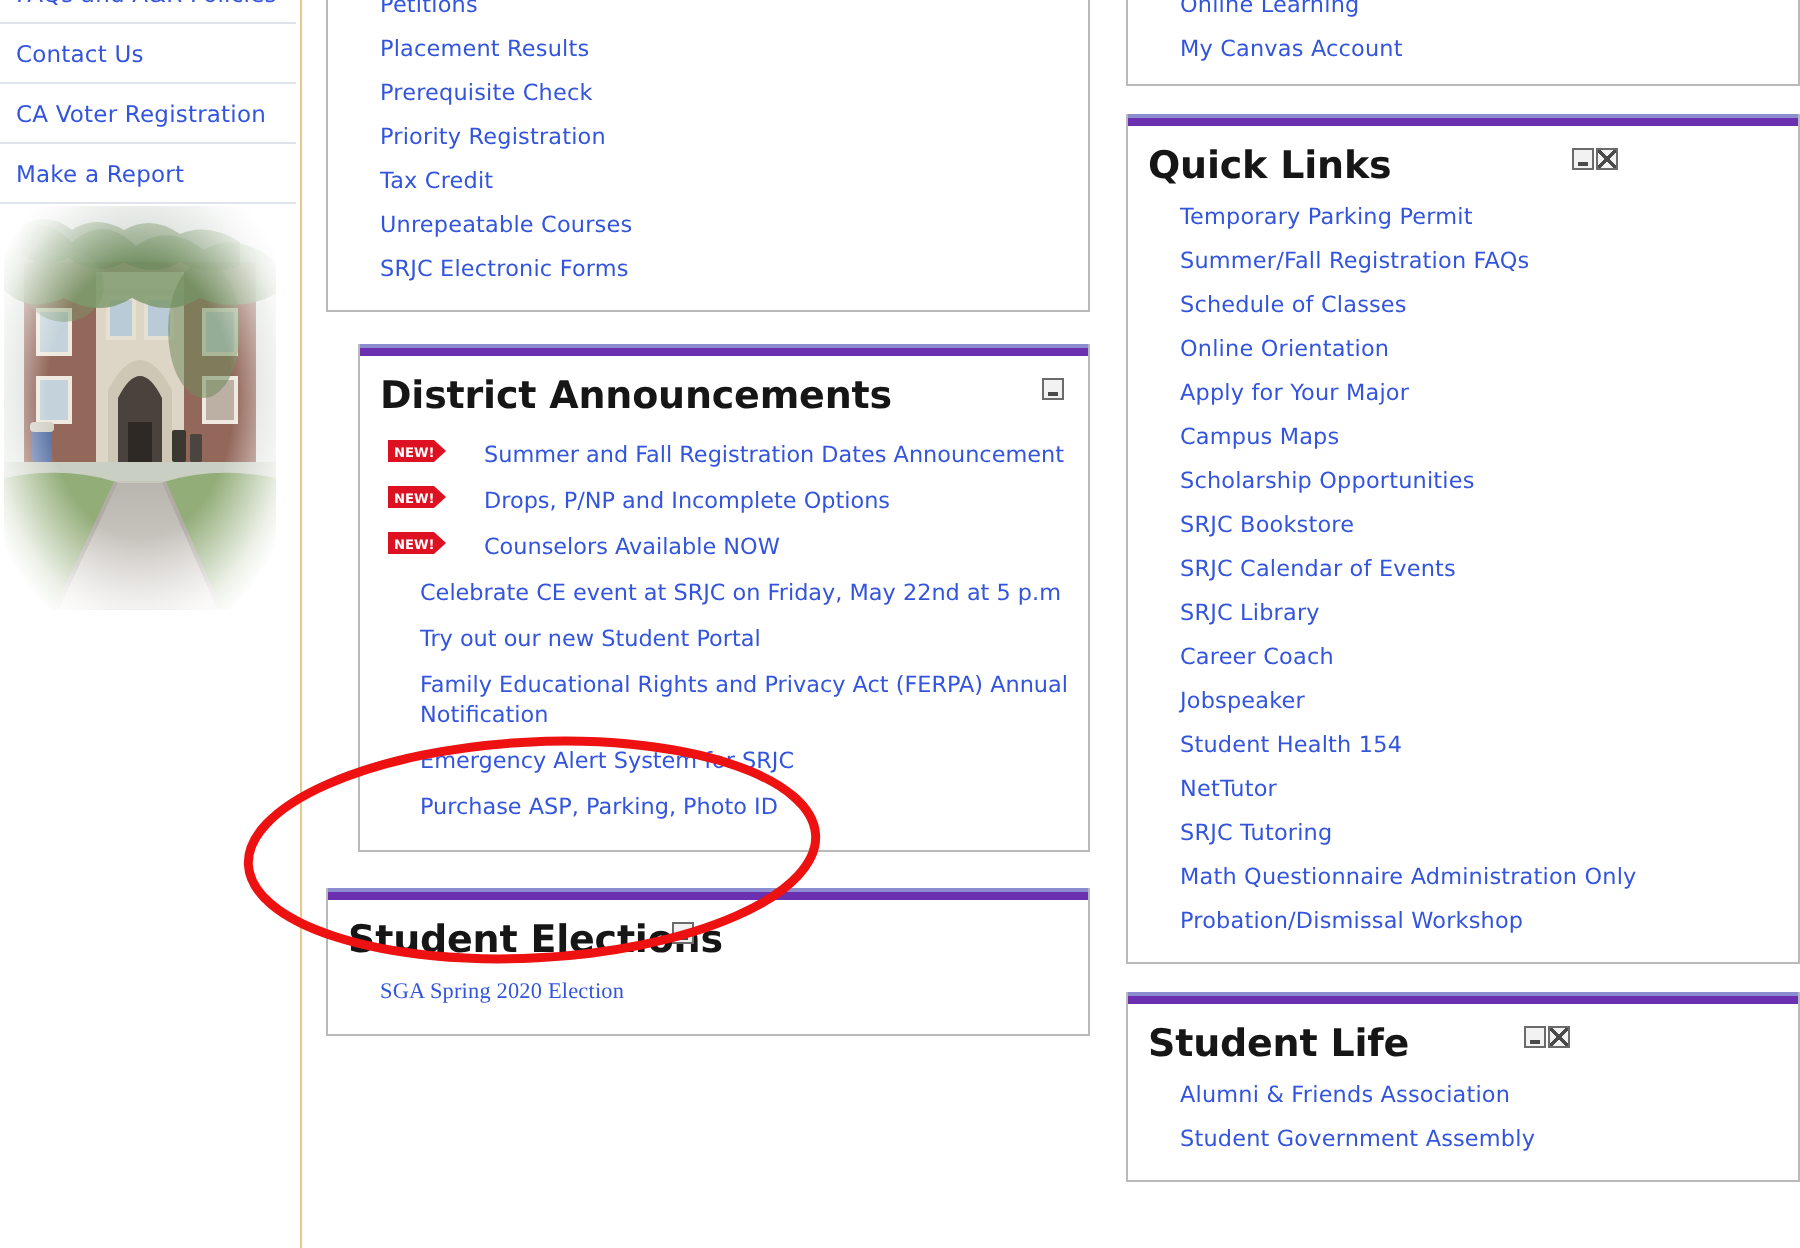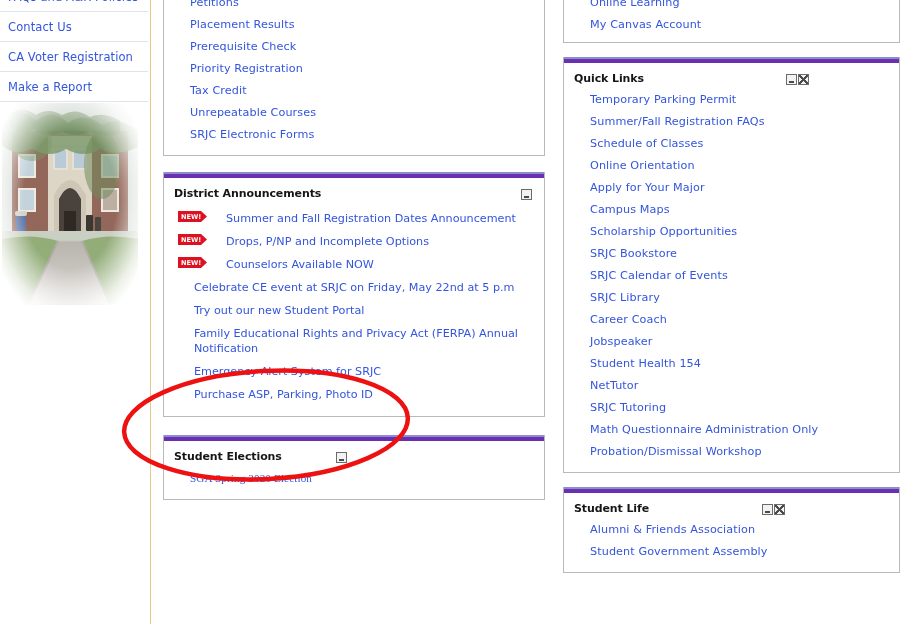--- a/index.html
+++ b/index.html
@@ -99,21 +99,21 @@
   }
   .panel-head {
     position: relative;
     padding: 9px 10px 4px 10px;
     min-height: 22px;
     box-sizing: border-box;
   }
   .panel-title {
     font-family: "DejaVu Sans", "Liberation Sans", sans-serif;
     font-weight: bold;
-    font-size: 11px;
+    font-size: 19px;
     color: #161616;
     letter-spacing: -0.1px;
     display: inline-block;
   }
   .panel-ctrls {
     position: absolute;
     top: 11px;
     display: inline-flex;
     gap: 1px;
   }
@@ -297,21 +297,21 @@
         <li><a href="#">Petitions</a></li>
         <li><a href="#">Placement Results</a></li>
         <li><a href="#">Prerequisite Check</a></li>
         <li><a href="#">Priority Registration</a></li>
         <li><a href="#">Tax Credit</a></li>
         <li><a href="#">Unrepeatable Courses</a></li>
         <li><a href="#">SRJC Electronic Forms</a></li>
       </ul>
     </div>
 
-    <div class="panel" style="margin-top:16px;">
+    <div class="panel" style="margin-top:16px;margin-left:16px;">
       <div class="panel-topbar"></div>
       <div class="panel-head">
         <span class="panel-title">District Announcements</span>
         <span class="panel-ctrls" style="right:12px;">
           <span class="ctrl-box ctrl-min"></span>
         </span>
       </div>
       <ul class="ann-list">
         <li class="has-badge">
           <span class="new-badge">

